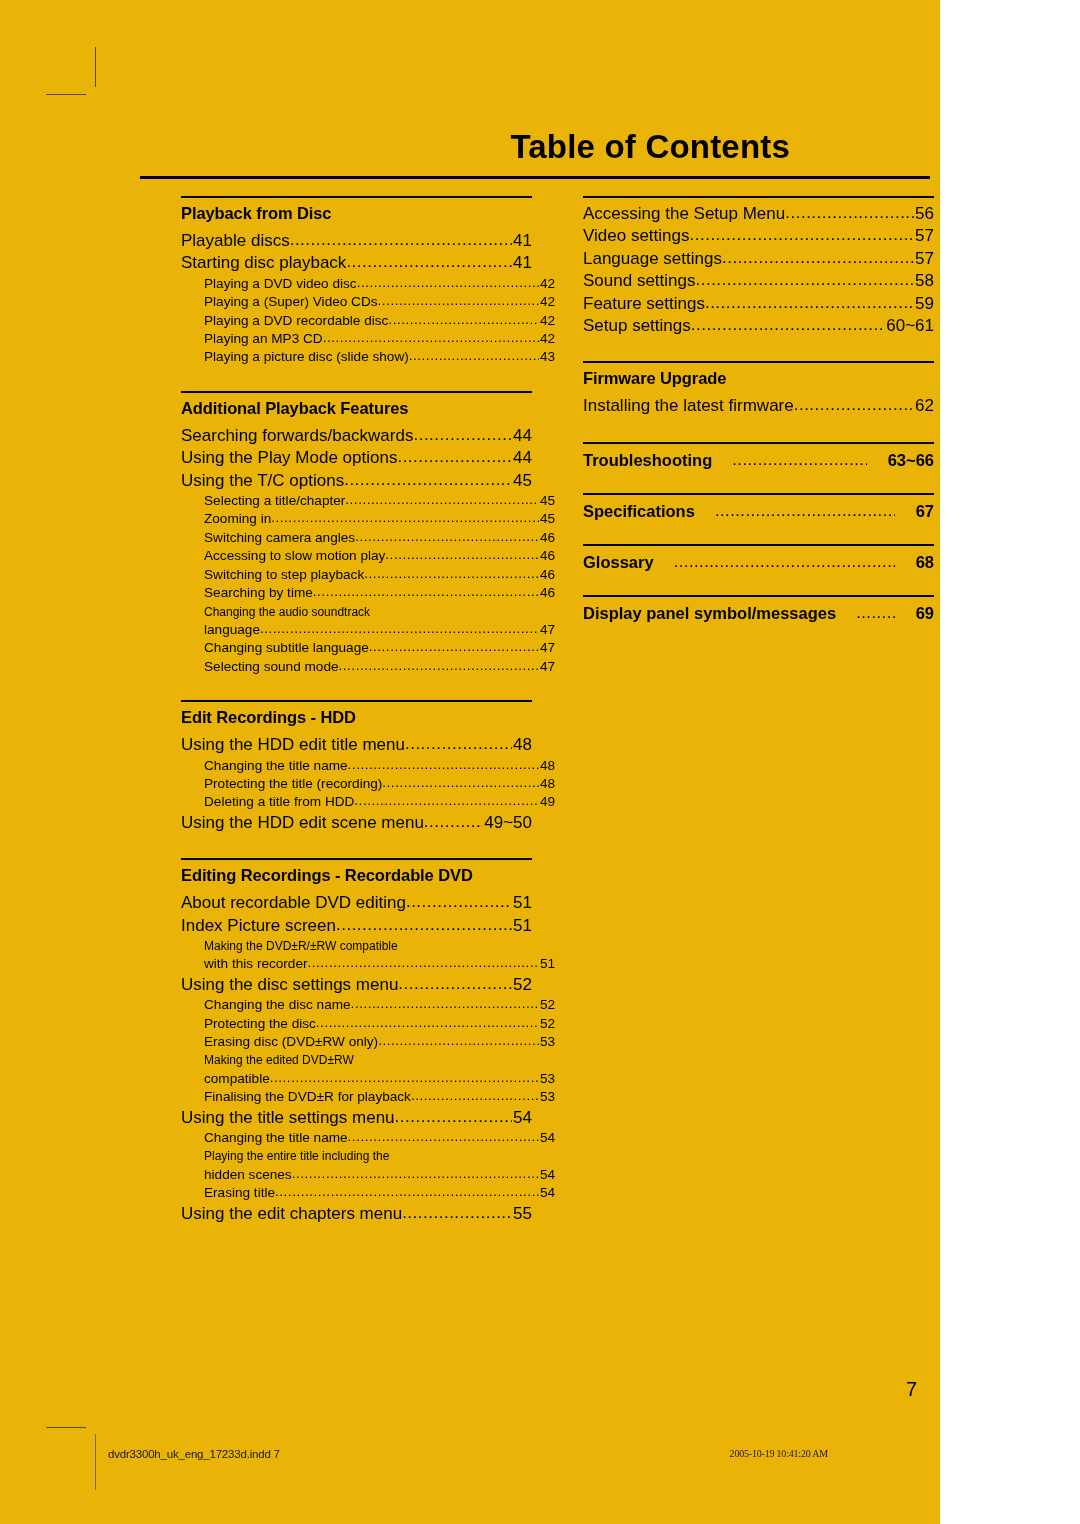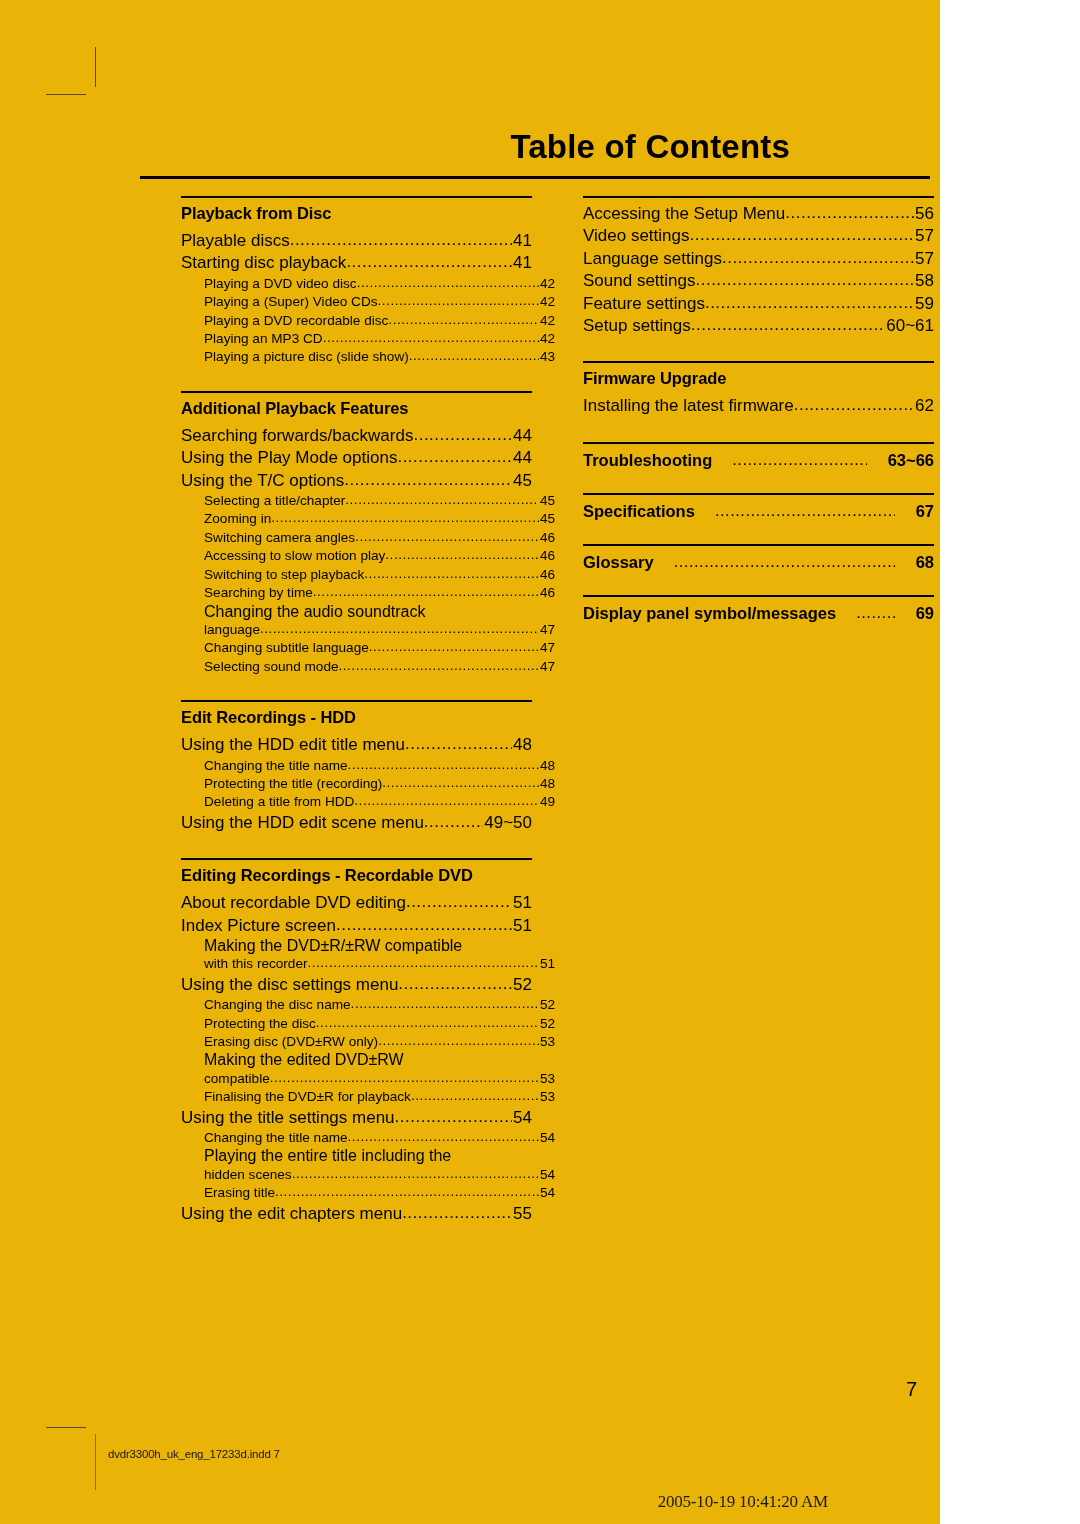--- a/index.html
+++ b/index.html
@@ -105,21 +105,21 @@
   
   .lvl2 {
     font-size: 13.6px;
     line-height: 18.4px;
     padding-left: 23px;
   }
   .lvl2 .leader { font-size: 13.6px; }
 
   
   .wrapline {
-    font-size: 16px;
+    font-size: 12px;
     line-height: 18.4px;
     padding-left: 23px;
     white-space: nowrap;
   }
 
   
   .standalone {
     font-weight: bold;
     font-size: 16.5px;
     line-height: 22px;
@@ -143,26 +143,25 @@
     top: 1448px;
     font-size: 11.5px;
     font-family: Liberation Sans, sans-serif;
     color: #1a1a1a;
     letter-spacing: -0.2px;
   }
   #footer-right {
     position: absolute;
     right: 112px;
     top: 1448px;
-    font-size: 17px;
+    font-size: 10px;
     font-family: "Liberation Serif", serif;
     color: #1a1a1a;
     letter-spacing: -0.2px;
     white-space: nowrap;
-    margin-top: 44px;
   }
   .footer-bar {
     position: absolute;
     width: 1px;
     background: #6d6d6d;
   }
 </style>
 </head>
 <body>
 

